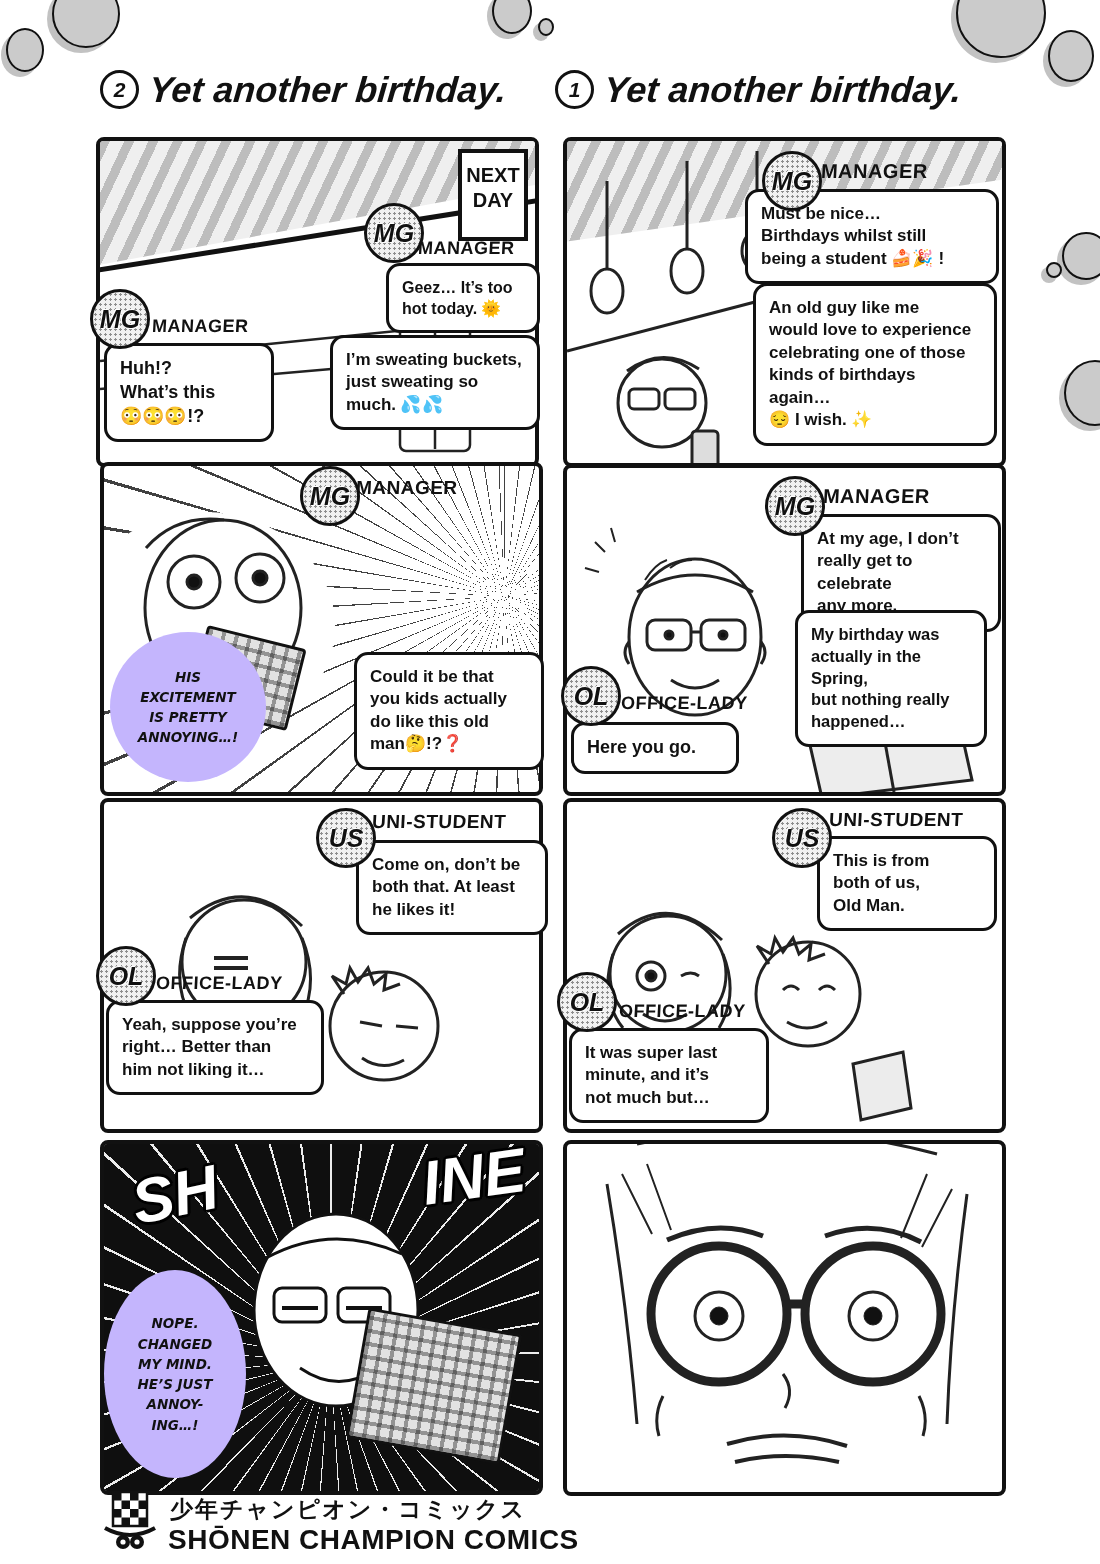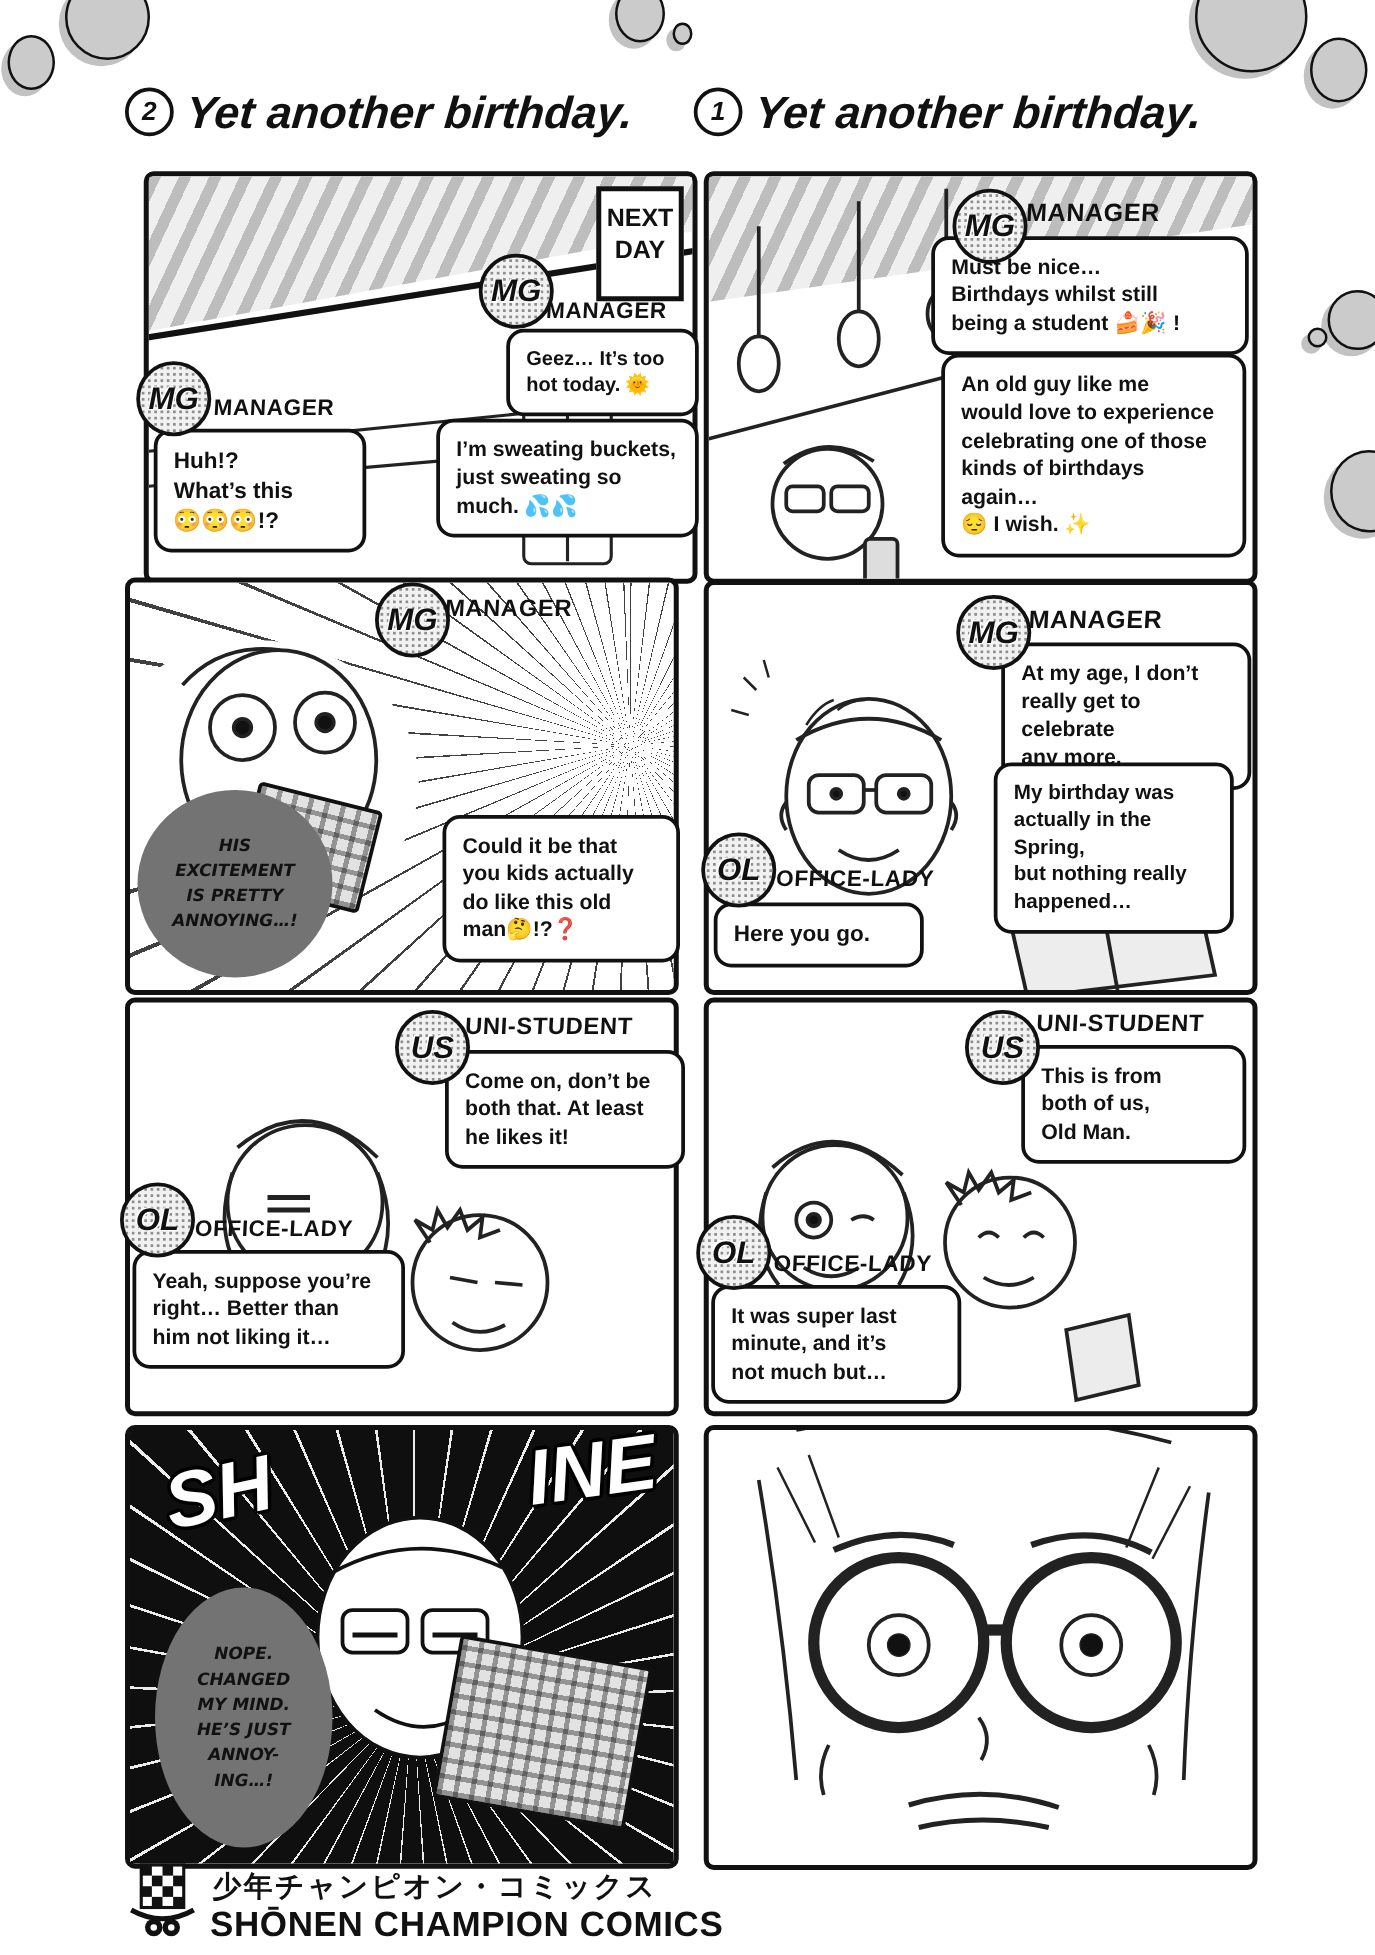--- a/index.html
+++ b/index.html
@@ -25,21 +25,21 @@
   
   .badge{position:absolute;width:54px;height:54px;border:3.5px solid #111;border-radius:50%;
          background-color:#f1f1f1;
          background-image:radial-gradient(#8d8d8d 1px,transparent 1.35px);background-size:5px 5px;
          display:flex;align-items:center;justify-content:center;
          font:italic 900 25px "Liberation Sans",sans-serif;color:#111;
          text-shadow:1px 1px 0 #fff,-1px -1px 0 #fff;z-index:4;}
   .slabel{position:absolute;font:900 20px/1 "Liberation Sans",sans-serif;letter-spacing:.5px;
           color:#111;z-index:4;white-space:nowrap;transform:skewX(-3deg);}
   
-  .thought{position:absolute;background:#737373;border-radius:50%;display:flex;align-items:center;
+  .thought{position:absolute;background:#c4b5fd;border-radius:50%;display:flex;align-items:center;
            justify-content:center;text-align:center;
            font:italic 700 13.5px/1.5 "DejaVu Sans",sans-serif;white-space:pre-line;z-index:3;}
   .caption{position:absolute;background:#fff;border:4px solid #111;text-align:center;
            font:700 20px/1.25 "Liberation Sans",sans-serif;white-space:pre-line;
            padding-top:10px;z-index:3;}
   .sfx{position:absolute;font:italic 900 62px/1 "Liberation Sans",sans-serif;color:#fff;z-index:3;
        text-shadow:3px 0 #000,-3px 0 #000,0 3px #000,0 -3px #000,
                    2px 2px #000,-2px -2px #000,2px -2px #000,-2px 2px #000;}
   
   .band{position:absolute;left:0;top:0;width:100%;height:62%;
@@ -198,21 +198,21 @@
             <circle cx="306" cy="172" r="9" fill="#111"></circle>
           <path d="M100 96 q50 -22 96 -4 M258 92 q50 -18 96 6" stroke-width="5"></path>
           <path d="M216 230 q12 16 2 34" stroke-width="3"></path>
           <path d="M160 300 q60 -18 120 2 M168 318 q50 -12 104 0" stroke-width="4"></path>
           <path d="M96 252 q-10 20 -4 40 M352 252 q10 20 4 40" stroke-width="3"></path>
         </g>
       </svg>
     </div>
   </section>
 
-  <section class="panel" style="left:115px;top:137px;width:435px;height:322px">
+  <section class="panel" style="left:96px;top:137px;width:435px;height:322px">
     <div class="art">
       <div class="band"></div>
       <div class="bandline"></div>
       <svg viewBox="0 0 435 322" style="left:0;top:0;width:435px;height:322px">
         <g stroke="#222" stroke-width="2.5" fill="none">
           <path d="M0 220 L435 176"></path>
             <path d="M0 248 L300 222"></path>
           <rect x="300" y="170" width="70" height="140" rx="6"></rect>
           <line x1="335" y1="172" x2="335" y2="308"></line>
         </g>
@@ -299,21 +299,21 @@
           <rect x="58" y="118" width="52" height="34" rx="8"></rect>
           <rect x="122" y="118" width="52" height="34" rx="8"></rect>
           <path d="M66 138 l36 0 M130 138 l36 0" stroke-width="4" fill="none"></path>
           <path d="M84 198 q38 26 74 2" fill="none"></path>
         </g>
       </svg>
       <div class="plaid" style="left:252px;top:176px;width:150px;height:126px;transform:rotate(10deg)"></div>
     </div>
     <div class="sfx" style="left:28px;top:20px;transform:rotate(-12deg)">SH</div>
     <div class="sfx" style="left:318px;top:2px;transform:rotate(-8deg)">INE</div>
-    <div class="thought" style="left:20px;top:126px;width:142px;height:208px">NOPE.
+    <div class="thought" style="left:0;top:126px;width:142px;height:208px">NOPE.
 CHANGED
 MY MIND.
 HE’S JUST
 ANNOY-
 ING…!</div>
   </section>
 
   <svg viewBox="0 0 54 64" style="position:absolute;left:103px;top:1490px;width:54px;height:64px">
     <rect x="10" y="2" width="34" height="34" fill="#fff" stroke="#111" stroke-width="2.5"></rect>
     <g fill="#111">

